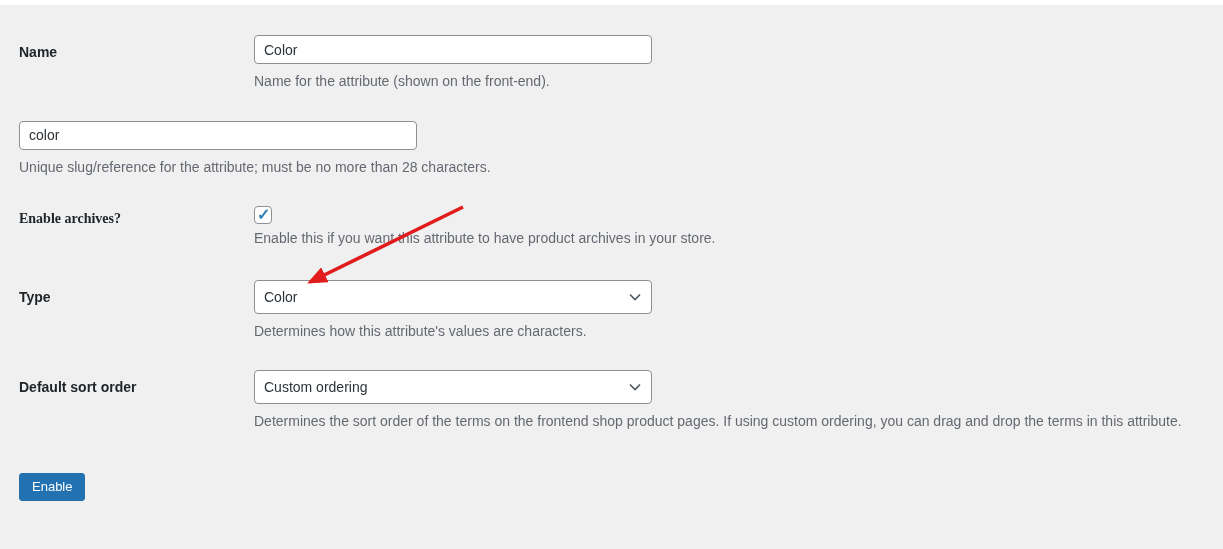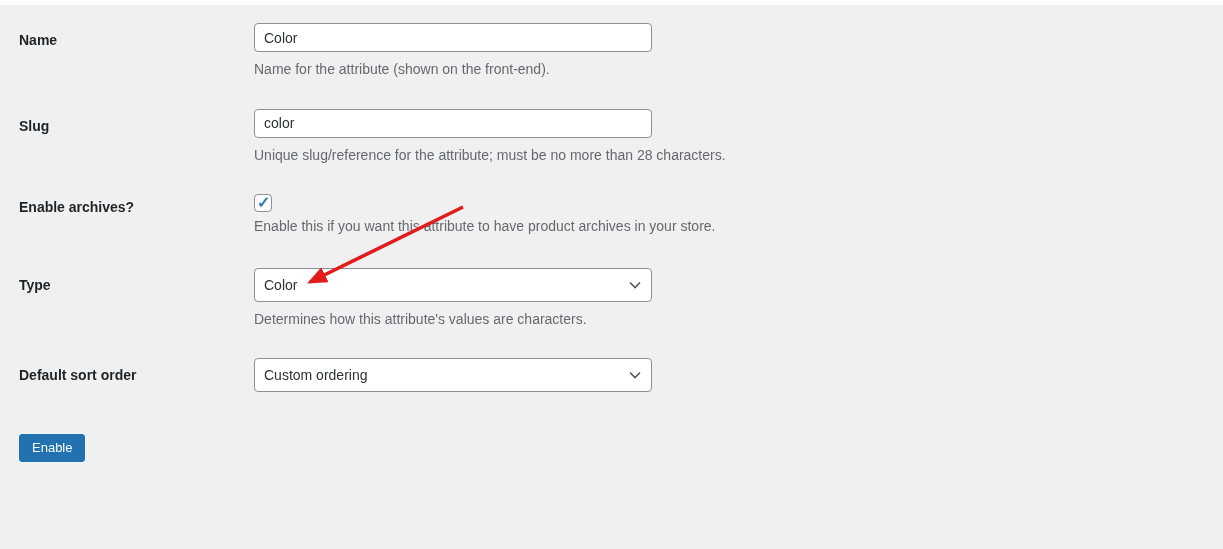--- a/index.html
+++ b/index.html
@@ -11,38 +11,38 @@
     font-family: "Liberation Sans", sans-serif;
     overflow: hidden;
     position: relative;
   }
   .top-strip {
     height: 5px;
     background: #ffffff;
     width: 100%;
   }
   .form-wrap {
-    padding: 18px 20px 0 19px;
+    padding: 30px 20px 0 19px;
   }
   .form-row {
     display: flex;
     align-items: flex-start;
     margin-bottom: 30px;
   }
   .form-row.row-archives { margin-bottom: 32px; }
   .row-label {
     width: 235px;
     flex: 0 0 235px;
     padding-top: 8px;
     font-size: 14px;
     font-weight: 700;
     color: #1d2327;
     line-height: 1.3;
   }
-  .row-archives .row-label { padding-top: 4px; }
+  .row-archives .row-label { padding-top: 4px; font-family: Liberation Serif, serif; }
   .row-field { flex: 1 1 auto; min-width: 0; }
   .text-input {
     width: 398px;
     height: 29px;
     border: 1px solid #8c8f94;
     border-radius: 4px;
     background: #ffffff;
     padding: 0 9px;
     font-family: "Liberation Sans", sans-serif;
     font-size: 14px;
@@ -142,21 +142,20 @@
 
   <div class="form-row">
     <div class="row-label">Name</div>
     <div class="row-field">
       <input type="text" class="text-input" value="Color" style="">
       <div class="help-text">Name for the attribute (shown on the front-end).</div>
     </div>
   </div>
 
   <div class="form-row">
-    <div class="row-label">Slug</div>
     <div class="row-field">
       <input type="text" class="text-input" value="color" style="">
       <div class="help-text">Unique slug/reference for the attribute; must be no more than 28 characters.</div>
     </div>
   </div>
 
   <div class="form-row row-archives">
     <div class="row-label">Enable archives?</div>
     <div class="row-field">
       <input type="checkbox" class="checkbox" checked="checked" style="">
@@ -183,20 +182,21 @@
     <div class="row-label">Default sort order</div>
     <div class="row-field">
       <div class="select-wrap">
         <select>
           <option selected="">Custom ordering</option>
         </select>
         <svg class="chevron-icon" viewBox="0 0 14 14">
             <polyline points="2,4.5 7,9.5 12,4.5" fill="none" stroke="#50575e" stroke-width="1.6"></polyline>
           </svg>
       </div>
+      <div class="help-text">Determines the sort order of the terms on the frontend shop product pages. If using custom ordering, you can drag and drop the terms in this attribute.</div>
     </div>
   </div>
 
   <div class="form-row btn-row">
     <button class="update-btn">Enable</button>
   </div>
 
 </div>
 
 <svg class="arrow-overlay" viewBox="0 0 1223 549" xmlns="http://www.w3.org/2000/svg">

